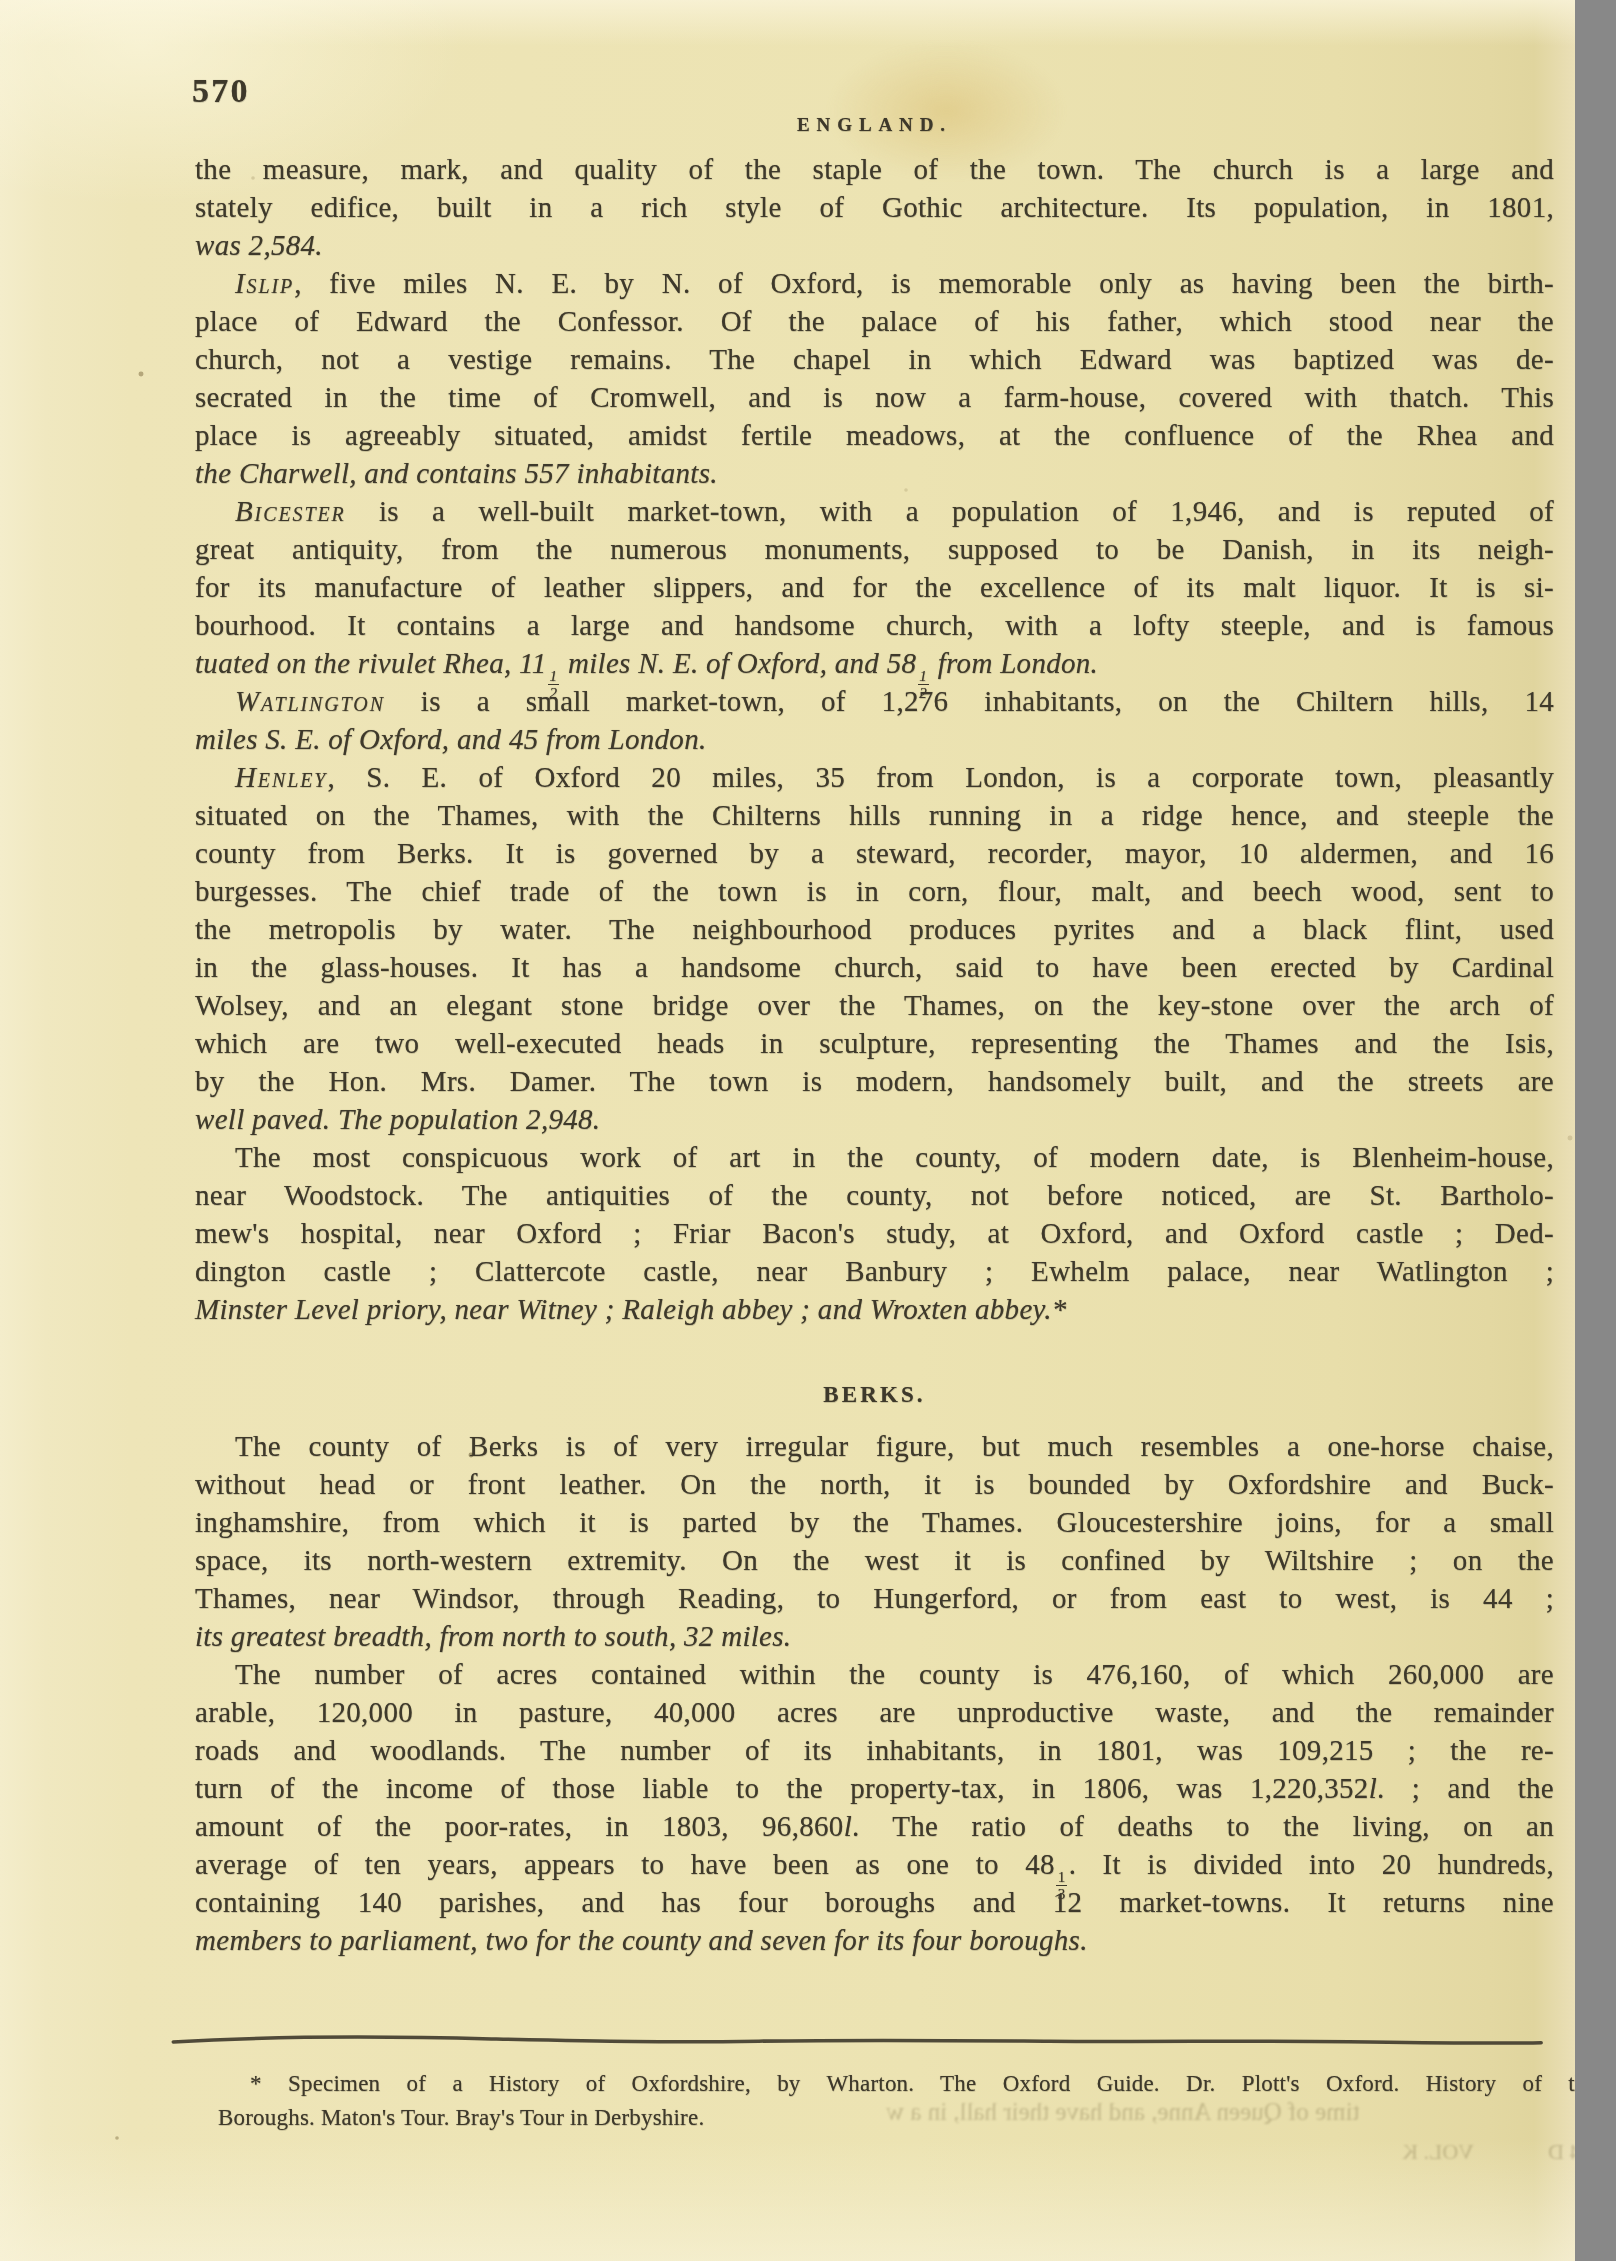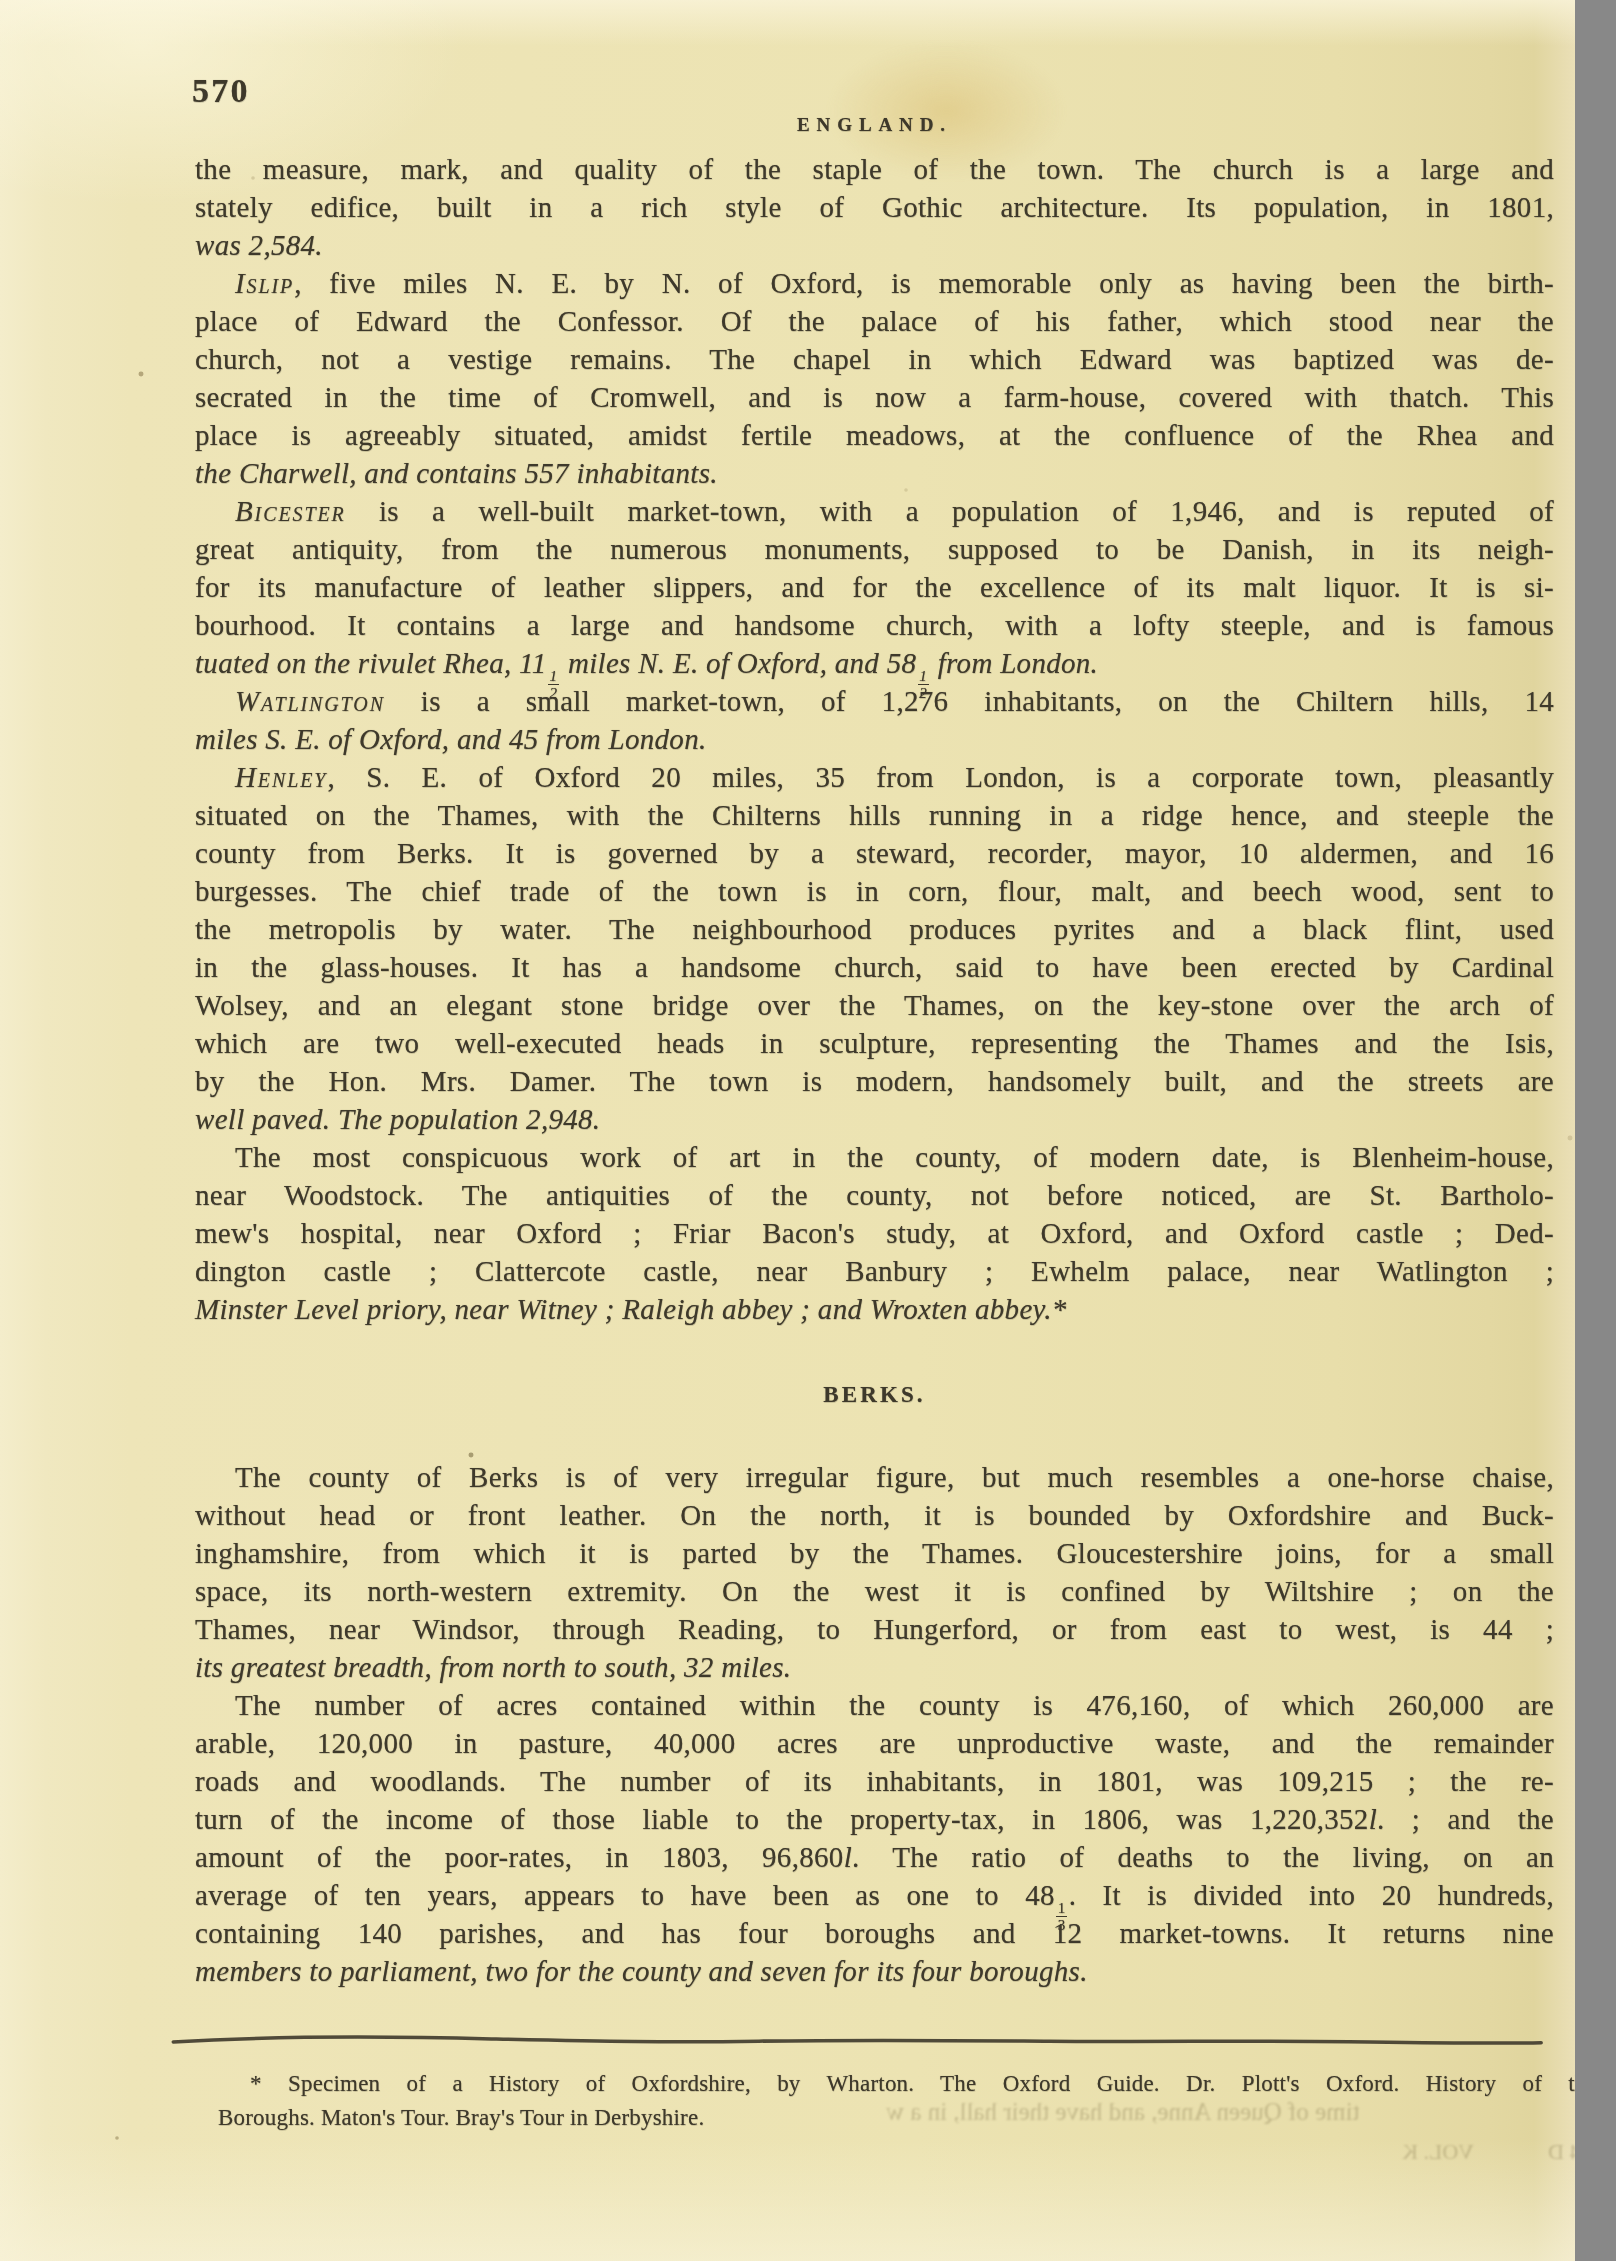--- a/index.html
+++ b/index.html
@@ -54,21 +54,21 @@
   .sc { font-variant:small-caps; letter-spacing:1.9px;font-style:italic; }
   .it { font-style:italic; }
   .fr {
     display:inline-flex; flex-direction:column; align-items:center;
     vertical-align:-0.5em; line-height:1; font-size:0.52em; margin:0 1.5px;
   }
   .fr .n { border-bottom:1.5px solid currentColor; padding:0 1.5px 0.8px; }
   .fr .d { padding-top:0.8px; }
 
   .sect-head {
-    margin:49px 0 46px 0; height:35px; line-height:35px;
+    margin:49px 0 15px 0; height:35px; line-height:35px;
     text-align:center; text-align-last:center;
     font-size:23px; font-weight:bold; letter-spacing:3.1px;
     white-space:normal;
   }
 
   .rule { position:absolute; left:171px; top:2032px; }
 
   .footnote {
     position:absolute; left:174px; top:2067px; width:1379px;
     font-size:23px;

